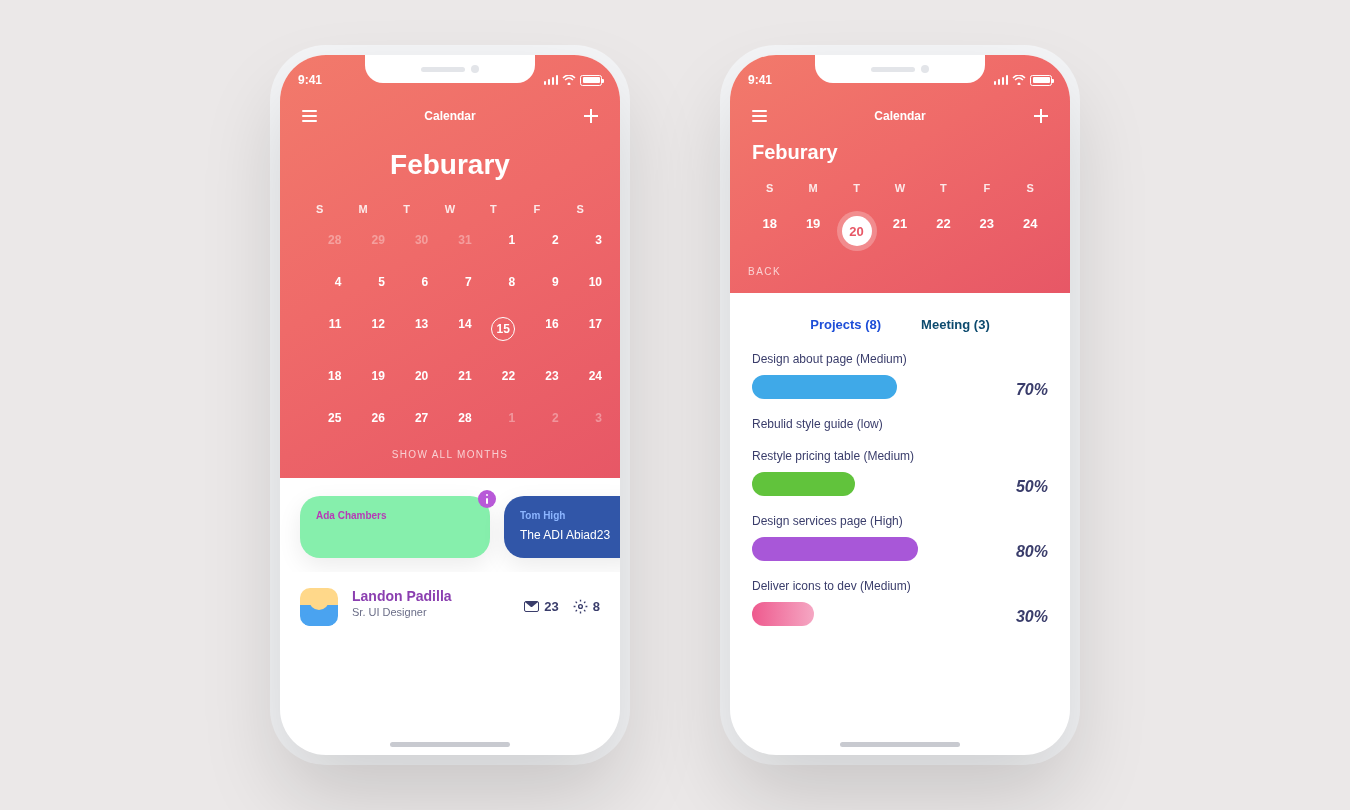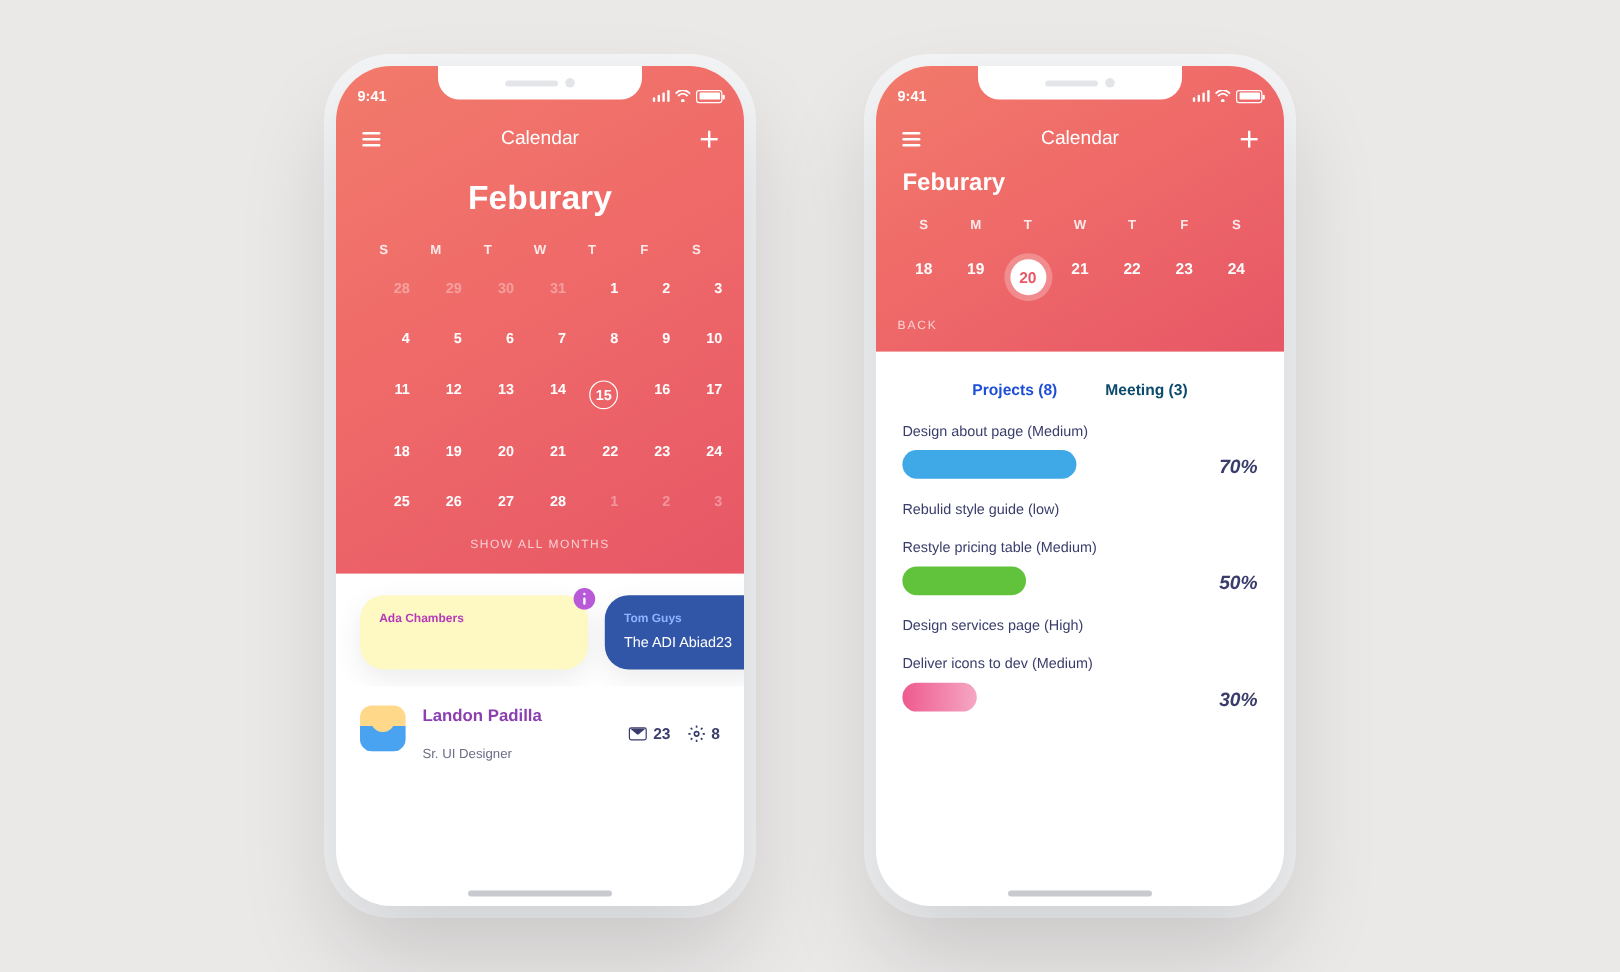--- a/index.html
+++ b/index.html
@@ -13,52 +13,52 @@
 .sbar{display:flex;justify-content:space-between;align-items:center;font-size:12px;font-weight:600;height:22px}
 .sicons{display:flex;gap:4px;align-items:center}
 .nav{display:flex;justify-content:space-between;align-items:center;margin-top:14px}
 .nbtn{width:22px;height:22px;display:flex;align-items:center;justify-content:center;cursor:pointer}
 .burg{flex-direction:column;gap:3px}
 .burg span{width:15px;height:2px;background:#fff;border-radius:1px}
 .plus{position:relative}
 .plus::before,.plus::after{content:"";position:absolute;background:#fff}
 .plus::before{width:14px;height:2px}
 .plus::after{width:2px;height:14px}
-.ttl{font-size:16px;font-weight:400}
+.ttl{font-size:12px;font-weight:700}
 .mt{text-align:center;font-size:28px;font-weight:700;margin:22px 0 18px}
 .mt2{font-size:20px;font-weight:700;margin:14px 0 14px 4px}
 .dow{display:grid;grid-template-columns:repeat(7,1fr);gap:0;font-size:11px;font-weight:600;opacity:.85}
 .dow div{text-align:center;padding:4px 0}
 .grid{display:grid;grid-template-columns:repeat(7,1fr);gap:0}
 .cell{text-align:right;font-size:12px;font-weight:600;padding:14px 0;cursor:pointer;position:relative}
 .cell.dm{opacity:.35}
 .cell.sel span{display:inline-flex;width:24px;height:24px;border:1.5px solid #fff;border-radius:50%;align-items:center;justify-content:center}
 .week{display:grid;grid-template-columns:repeat(7,1fr);font-size:13px;font-weight:600;margin:12px 0 14px}
 .week div{text-align:center;padding:6px 0;cursor:pointer}
 .week .sel2{position:relative}
 .week .sel2 span{display:inline-flex;width:30px;height:30px;background:#fff;color:#e75766;border-radius:50%;align-items:center;justify-content:center;box-shadow:0 0 0 5px rgba(255,255,255,.25)}
 .show{text-align:center;font-size:10px;letter-spacing:1.3px;opacity:.7;padding:10px 0 18px;cursor:pointer}
 .back{font-size:10px;letter-spacing:1.5px;opacity:.7;padding:0 0 16px;cursor:pointer}
 .msgs{display:flex;gap:14px;padding:18px 0 14px 20px;overflow:hidden}
-.msg{flex:0 0 190px;background:#fef9c3;border-radius:20px;padding:14px 16px;box-shadow:0 8px 24px rgba(0,0,0,.08);position:relative}
+.msg{flex:0 0 190px;background:#86efac;border-radius:20px;padding:14px 16px;box-shadow:0 8px 24px rgba(0,0,0,.08);position:relative}
 .msg.b{background:#3156a8;color:#fff;flex:0 0 140px}
 .msg .s{font-size:10px;color:#b73ab7;font-weight:600;margin-bottom:6px}
 .msg.b .s{color:#8cb5ff}
 .msg .t{font-size:12px;color:#3a3d6b;line-height:1.4}
 .msg.b .t{color:#fff}
 .ibadge{position:absolute;top:-6px;right:-6px;width:18px;height:18px;border-radius:50%;background:#b859d8;display:flex;align-items:center;justify-content:center}
 .ibadge::before{content:"";width:2px;height:2px;background:#fff;border-radius:50%;position:absolute;top:4px}
 .ibadge::after{content:"";width:2px;height:6px;background:#fff;border-radius:1px;position:absolute;bottom:4px}
 .prof{display:flex;padding:16px 20px;gap:14px}
 .av{width:38px;height:38px;border-radius:10px;background:linear-gradient(#ffd88a 45%,#4aa3f0 45%);position:relative;overflow:hidden}
 .av::before{content:"";position:absolute;width:20px;height:20px;background:#ffd88a;border-radius:50%;left:9px;top:2px}
 .av::after{content:"";position:absolute;width:28px;height:16px;background:#4aa3f0;border-radius:10px 10px 0 0;left:5px;bottom:0}
 .pinfo{flex:1}
 .pn{font-size:14px;font-weight:700;color:#8b3fb0}
-.pr{font-size:11px;color:#6b6e88;margin-top:19px}
+.pr{font-size:11px;color:#6b6e88;margin-top:2px}
 .stats{display:flex;gap:14px;align-items:center;color:#3a3d6b;font-size:13px;font-weight:700}
 .stat{display:flex;align-items:center;gap:5px}
 .ico{width:15px;height:11px;position:relative}
 .mail{border:1.5px solid #3a3d6b;border-radius:2px}
 .mail::after{content:"";position:absolute;top:0;left:0;right:0;height:0;border-left:6px solid transparent;border-right:6px solid transparent;border-top:5px solid #3a3d6b}
 .tabs{display:flex;justify-content:center;gap:40px;padding:24px 0 16px}
 .tab{font-size:13px;font-weight:700;cursor:pointer}
 .tab.a{color:#1d4ed8}
 .tab.i{color:#0c4a6e}
 .plist{padding:4px 22px 0}
@@ -157,21 +157,21 @@
         <div class="cell dm"><span>3</span></div>
       </div>
     <div class="show">SHOW ALL MONTHS</div>
   </div>
   <div class="msgs" id="msgs">
       <div class="msg">
         <div class="s">Ada Chambers</div>
         <div class="ibadge"></div>
       </div>
       <div class="msg b">
-        <div class="s">Tom Guys</div>
+        <div class="s">Tom High</div>
         <div class="t">The ADI Abiad23</div>
       </div>
     </div>
   <div class="prof">
     <div class="av"></div>
     <div class="pinfo">
       <div class="pn">Landon Padilla</div>
       <div class="pr">Sr. UI Designer</div>
     </div>
     <div class="stats">
@@ -258,20 +258,24 @@
       </div>
       <div class="pi">
         <div class="pt">Restyle pricing table (Medium)</div>
         <div class="prow">
           <div class="bar" style="width: 103px; background: rgb(97, 195, 60);"></div>
           <div class="pct">50%</div>
         </div>
       </div>
       <div class="pi">
         <div class="pt">Design services page (High)</div>
+        <div class="prow">
+          <div class="bar" style="width: 166px; background: rgb(168, 87, 216);"></div>
+          <div class="pct">80%</div>
+        </div>
       </div>
       <div class="pi">
         <div class="pt">Deliver icons to dev (Medium)</div>
         <div class="prow">
           <div class="bar" style="width: 62px; background: linear-gradient(90deg, rgb(238, 90, 142), rgb(245, 167, 195));"></div>
           <div class="pct">30%</div>
         </div>
       </div>
     </div>
   <div class="home"></div>

